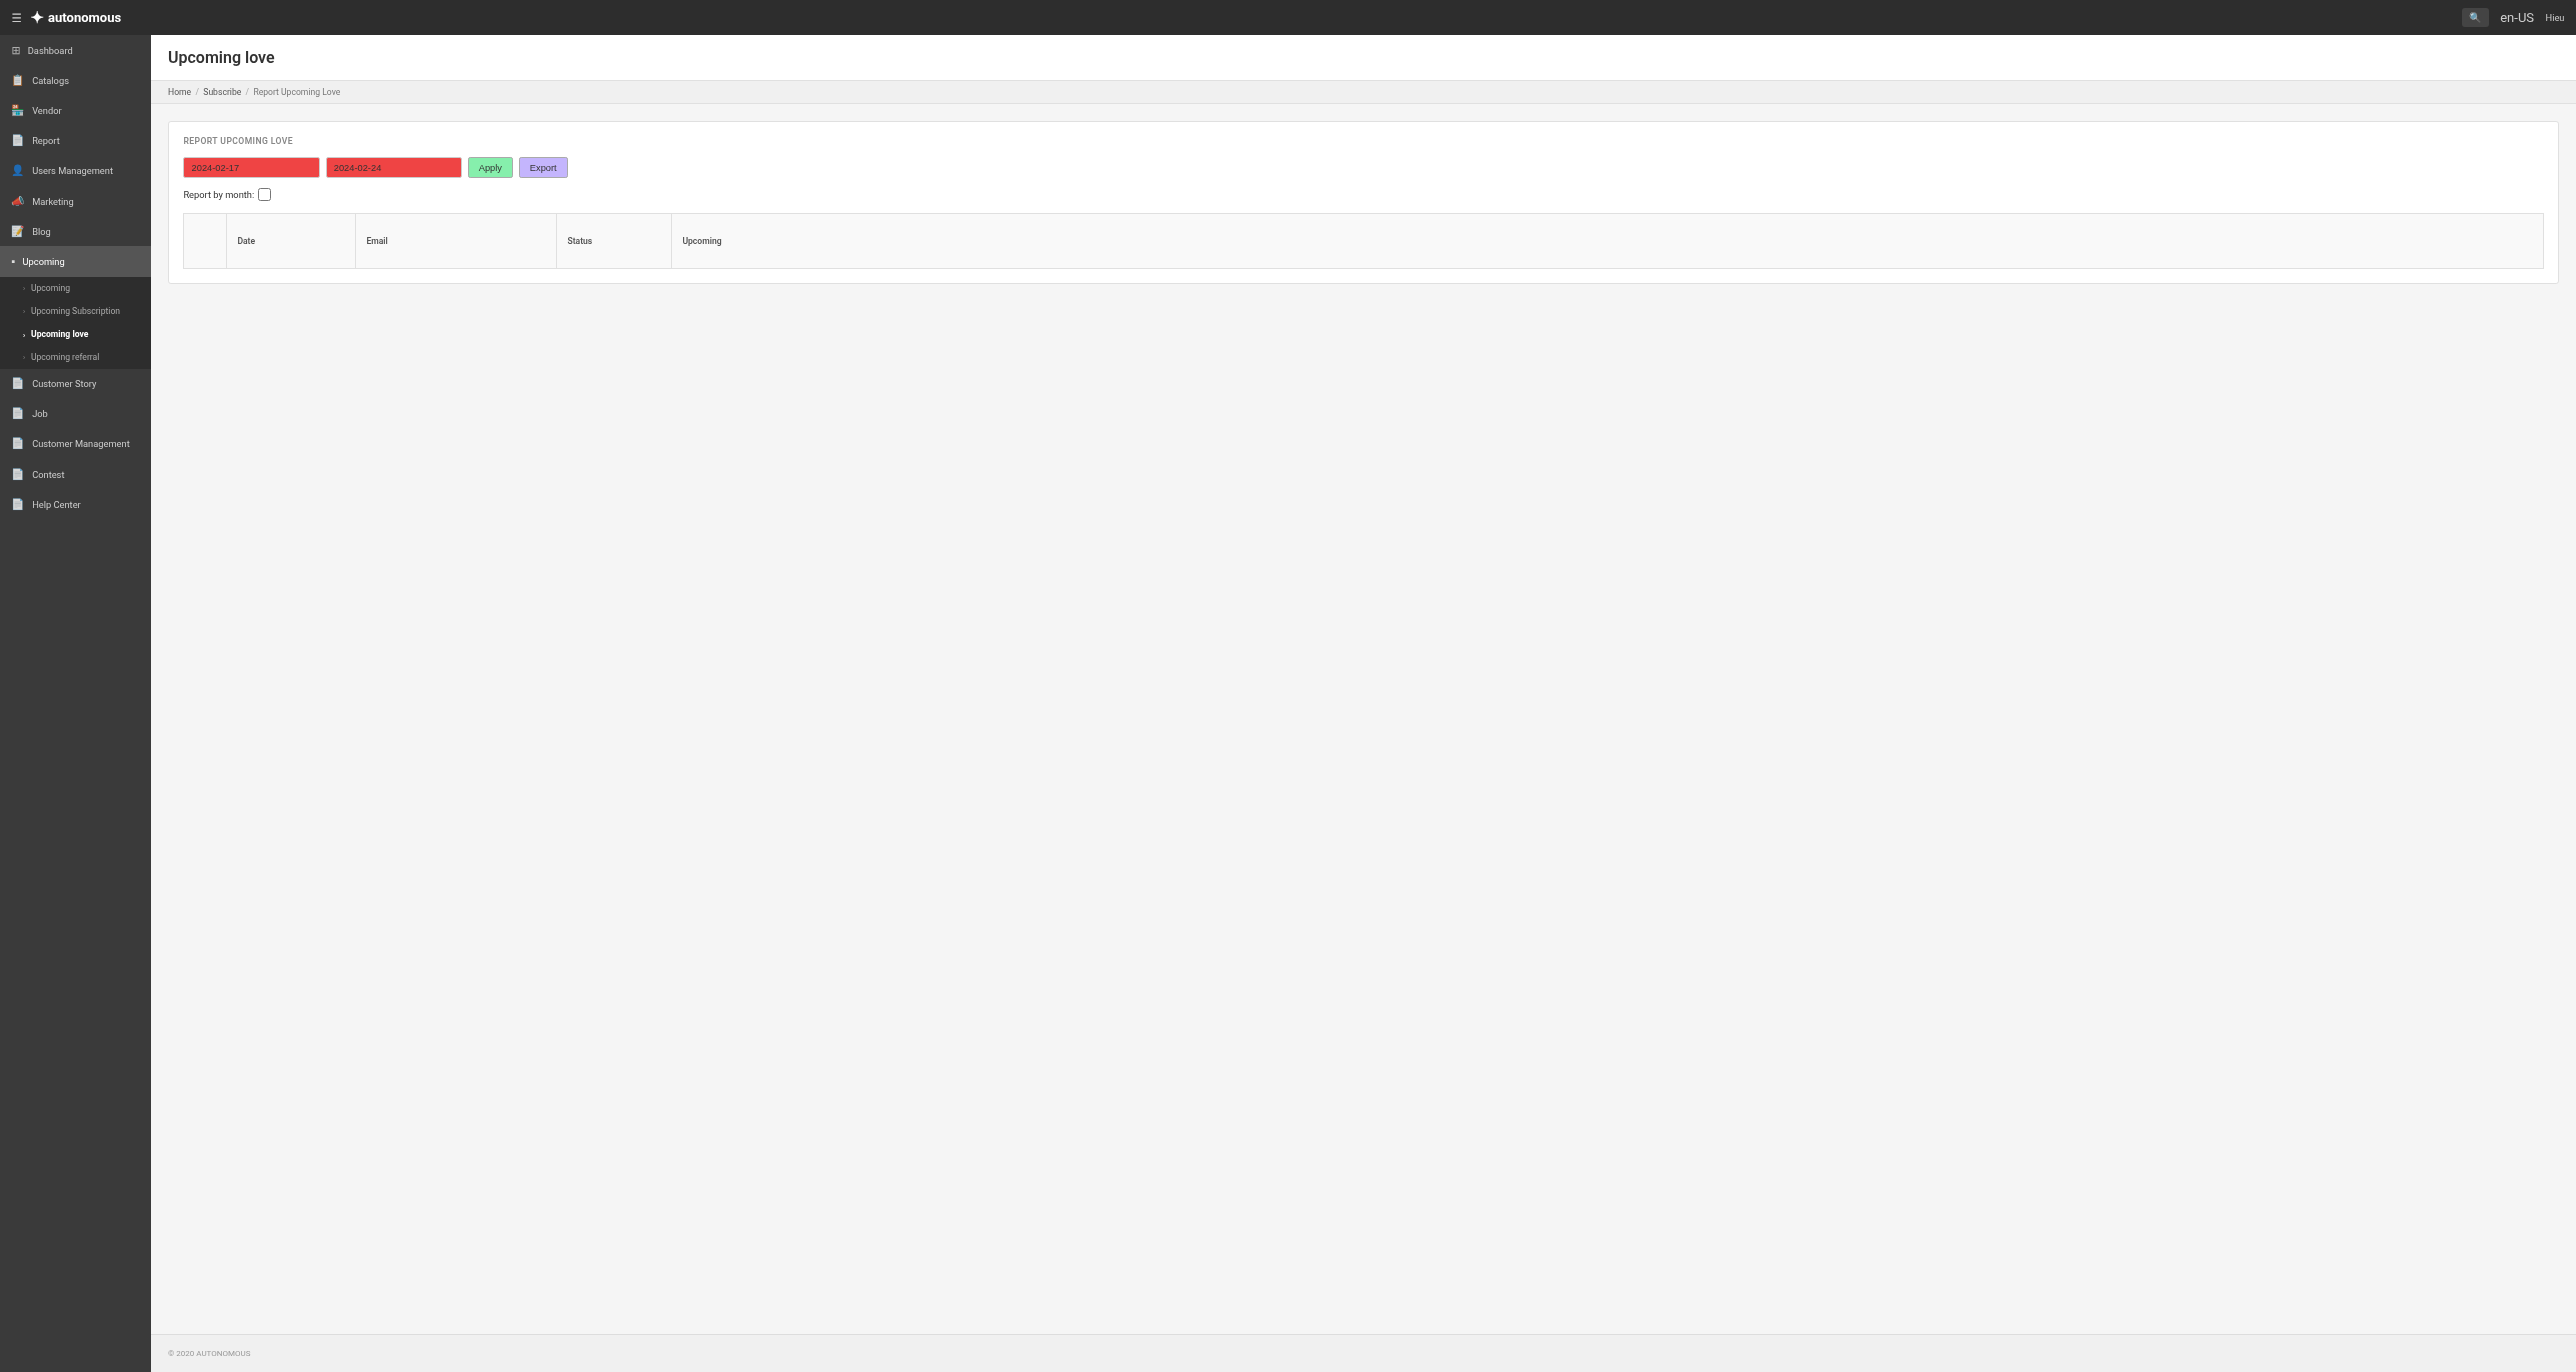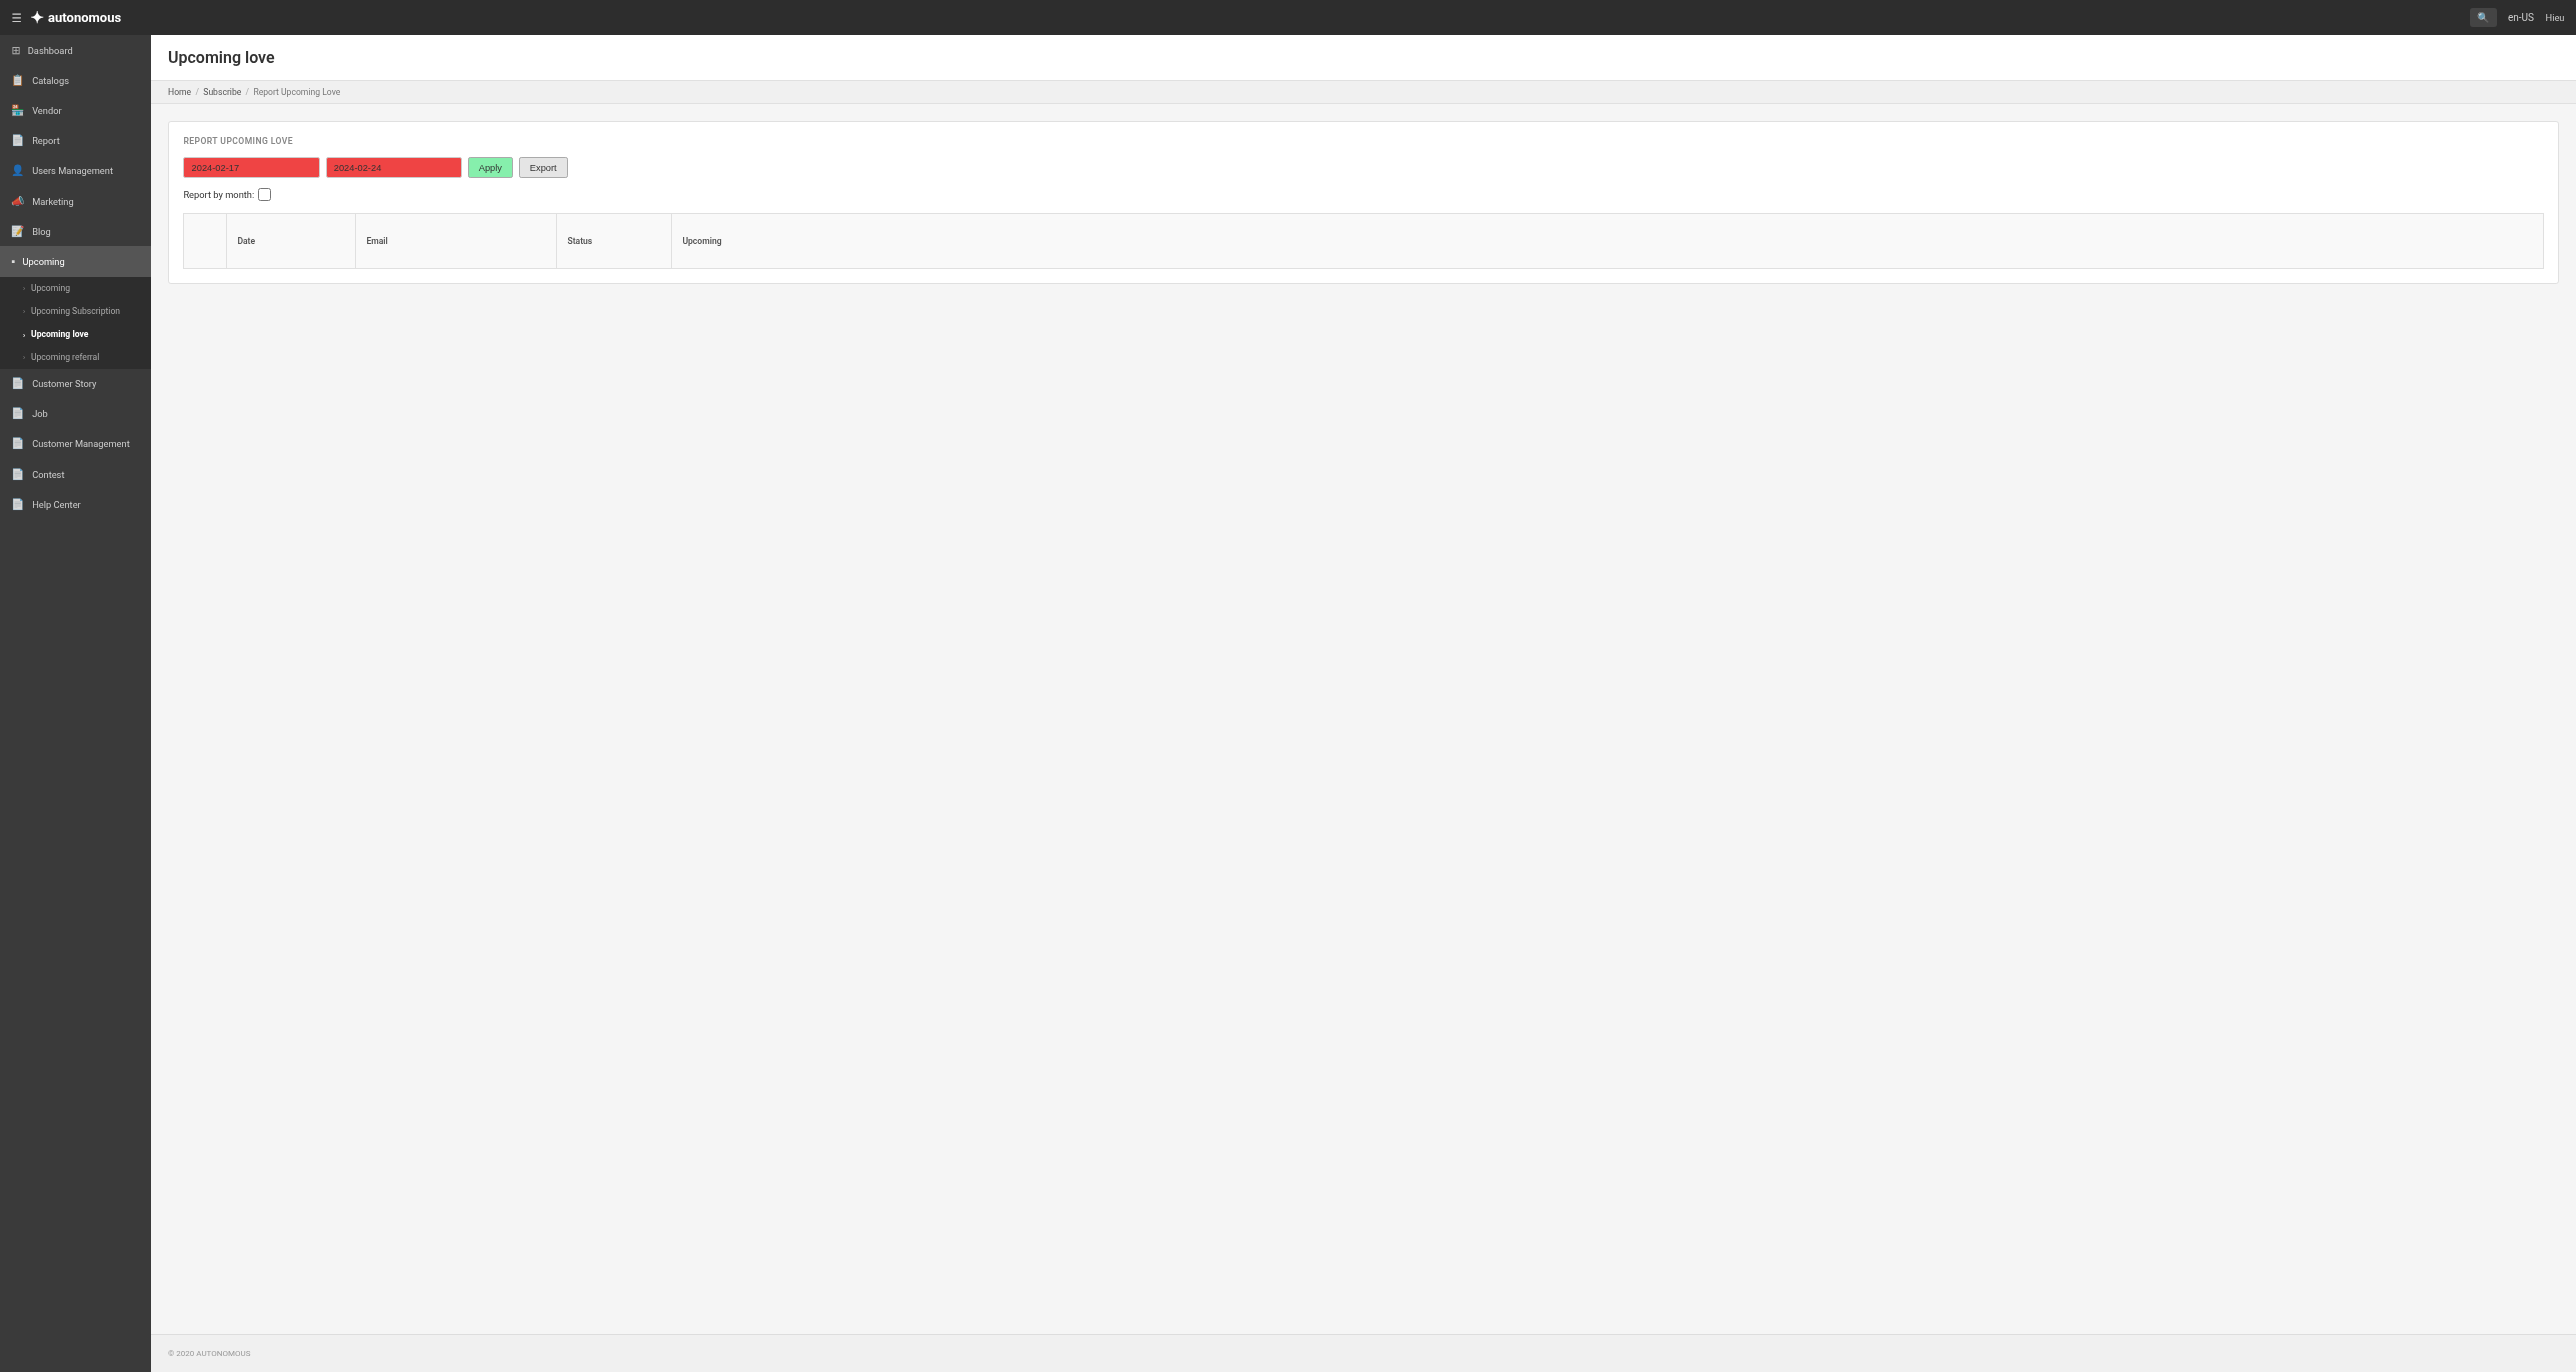--- a/index.html
+++ b/index.html
@@ -15,21 +15,21 @@
       height: 35px;
       flex-shrink: 0;
       justify-content: space-between;
     }
     .topnav-left { display: flex; align-items: center; gap: 8.6px; }
     .hamburger { cursor: pointer; font-size: 11.5px; color: #ccc; }
     .logo { display: flex; align-items: center; gap: 4.3px; font-size: 13px; font-weight: bold; color: #fff; }
     .logo-icon { font-size: 16px; }
     .topnav-right { display: flex; align-items: center; gap: 11.5px; }
     .search-icon-btn { background: #444; border: none; color: #ccc; padding: 4.3px 7.2px; border-radius: 2.9px; cursor: pointer; font-size: 10px; }
-    .lang { color: #ccc; font-size: 10px; }
+    .lang { color: #ccc; font-size: 13px; }
     .user-name { color: #ccc; font-size: 9.3px; }
 
     
     .layout { display: flex; flex: 1; overflow: hidden; }
 
     
     .sidebar {
       background: #3a3a3a;
       width: 151px;
       flex-shrink: 0;
@@ -125,21 +125,21 @@
     .btn-apply {
       background: #86efac;
       border: 0.7px solid #aaa;
       border-radius: 2.2px;
       padding: 4.3px 10px;
       font-size: 9.3px;
       cursor: pointer;
       color: #333;
     }
     .btn-export {
-      background: #e5e5e5;
+      background: #c4b5fd;
       border: 0.7px solid #aaa;
       border-radius: 2.2px;
       padding: 4.3px 10px;
       font-size: 9.3px;
       cursor: pointer;
       color: #333;
     }
 
     .report-by-month {
       display: flex;

